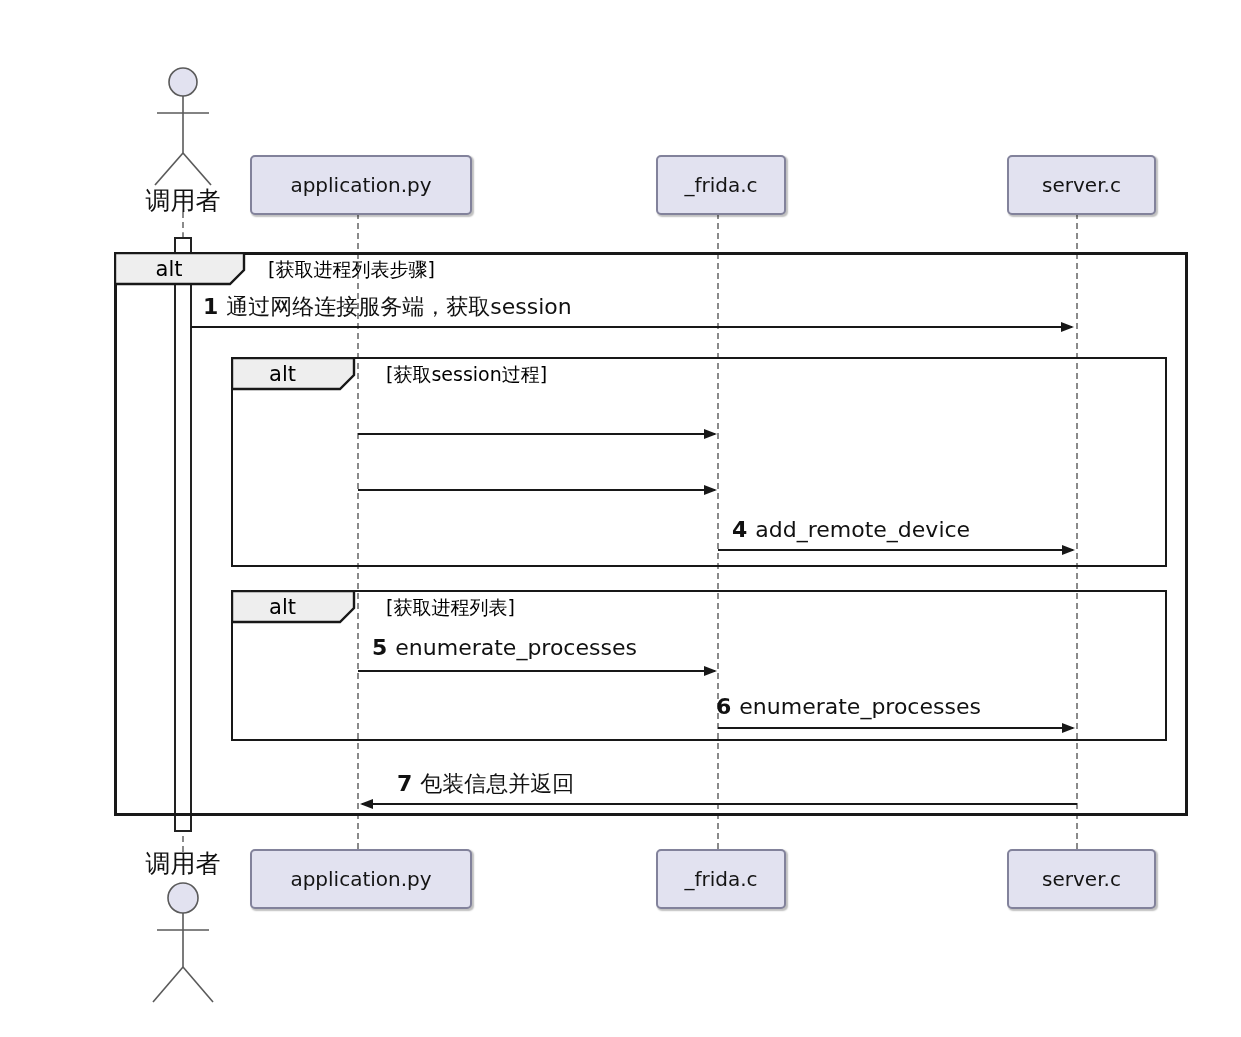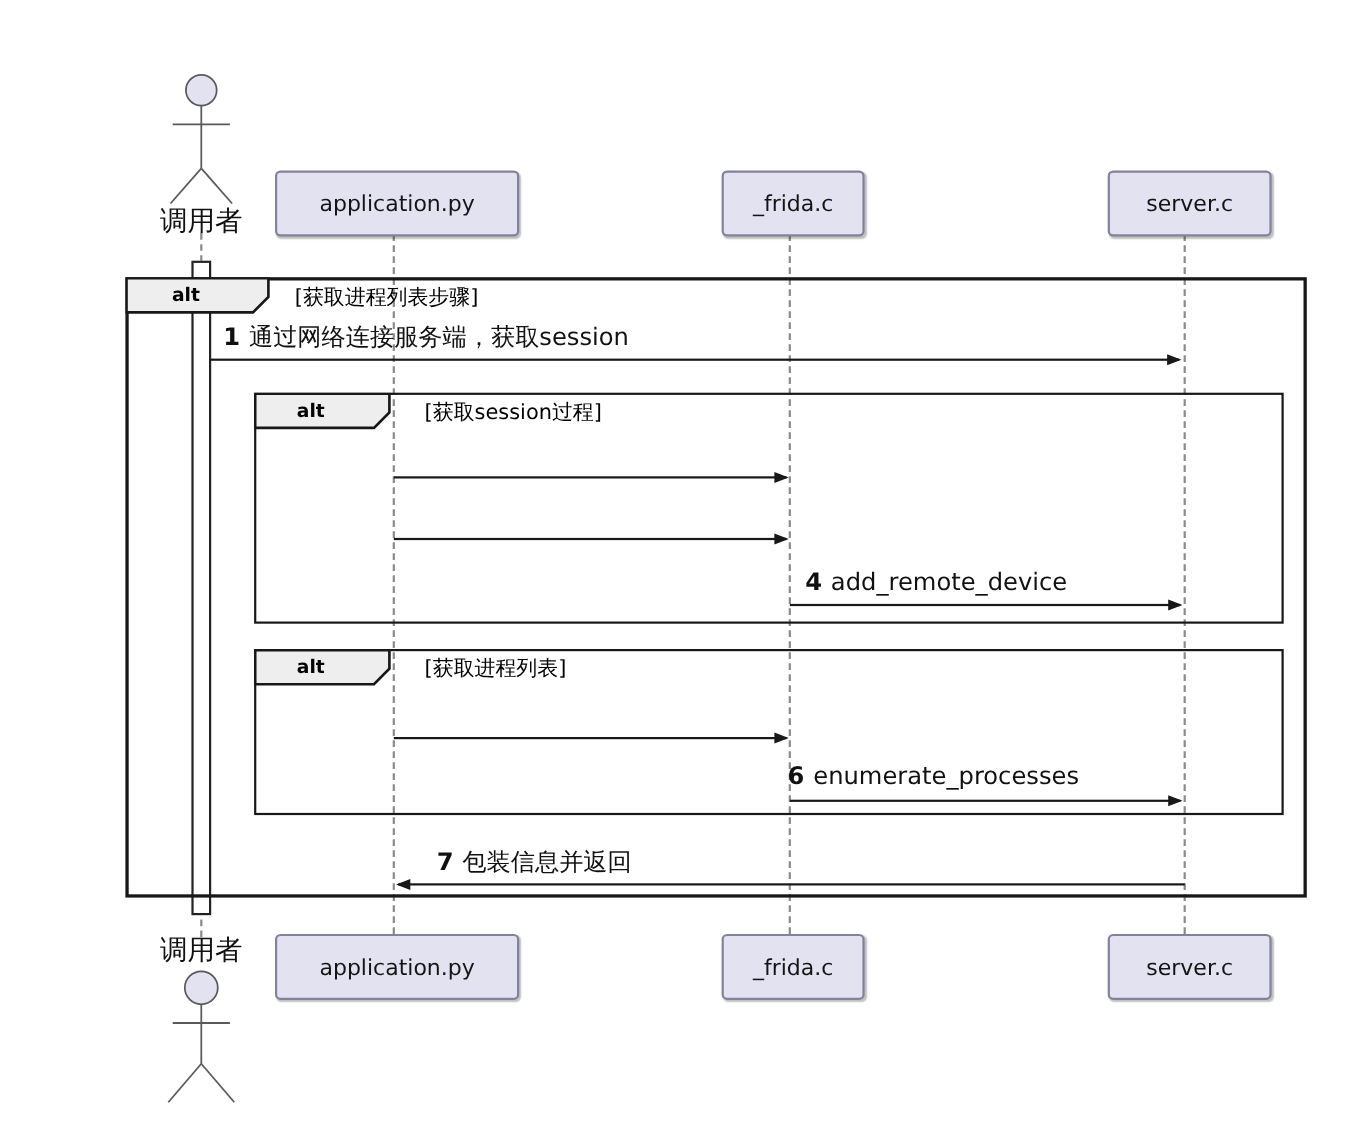--- a/index.html
+++ b/index.html
@@ -12,21 +12,21 @@
   .participant{position:absolute;background:#E2E2F0;border:2px solid #82829b;border-radius:5px;
     display:flex;align-items:center;justify-content:center;font-size:20px;color:#141414;
     box-shadow:1.5px 1.5px 1.5px rgba(0,0,0,0.25);z-index:2;white-space:nowrap;}
 
   .frame{position:absolute;border:3px solid #181818;z-index:2;background:transparent;}
   .frame.inner{border-width:2.5px;}
 
   .frame-tab{position:absolute;z-index:3;}
   .frame-tab svg{position:absolute;left:0;top:0;}
   .frame-tab .tab-label{position:absolute;inset:0;display:flex;align-items:center;justify-content:center;
-    padding-right:22px;font-weight:bold;font-size:17px;color:#000;}
+    padding-right:22px;font-weight:normal;font-size:21px;color:#000;}
 
   .condition{position:absolute;z-index:3;font-weight:normal;font-size:19px;color:#000;white-space:nowrap;}
 
   .msg{position:absolute;z-index:4;font-size:22px;color:#111;white-space:nowrap;}
   .msg .msg-num{font-weight:bold;margin-right:8px;}
 
   .arrow{position:absolute;height:0;border-top:2px solid #181818;z-index:4;}
   .arrow-right::after{content:"";position:absolute;right:-2px;top:-6px;width:0;height:0;
     border-left:13px solid #181818;border-top:5px solid transparent;border-bottom:5px solid transparent;}
   .arrow-left::before{content:"";position:absolute;left:-2px;top:-6px;width:0;height:0;
@@ -96,20 +96,23 @@
 
   <div class="frame inner" style="left:231px;top:590px;width:932px;height:147px;"></div>
   <div class="frame-tab" style="left:231px;top:590px;width:125px;height:34px;">
     <svg width="125" height="34" viewBox="0 0 125 34">
       <polygon points="1,1 123,1 123,18 109,32 1,32" fill="#EEEEEE" stroke="#181818" stroke-width="2.4"></polygon>
     </svg>
     <span class="tab-label">alt</span>
   </div>
   <div class="condition" style="left:386px;top:595px;">[获取进程列表]</div>
 
+  <div class="msg" style="left:372px;top:635px;">
+    <span class="msg-num">5</span><span>enumerate_processes</span>
+  </div>
   <div class="arrow arrow-right" style="left:358px;top:670px;width:357px;"></div>
 
   <div class="msg" style="left:716px;top:694px;">
     <span class="msg-num">6</span><span>enumerate_processes</span>
   </div>
   <div class="arrow arrow-right" style="left:718px;top:727px;width:355px;"></div>
 
   <div class="msg" style="left:397px;top:769px;">
     <span class="msg-num">7</span><span>包装信息并返回</span>
   </div>

